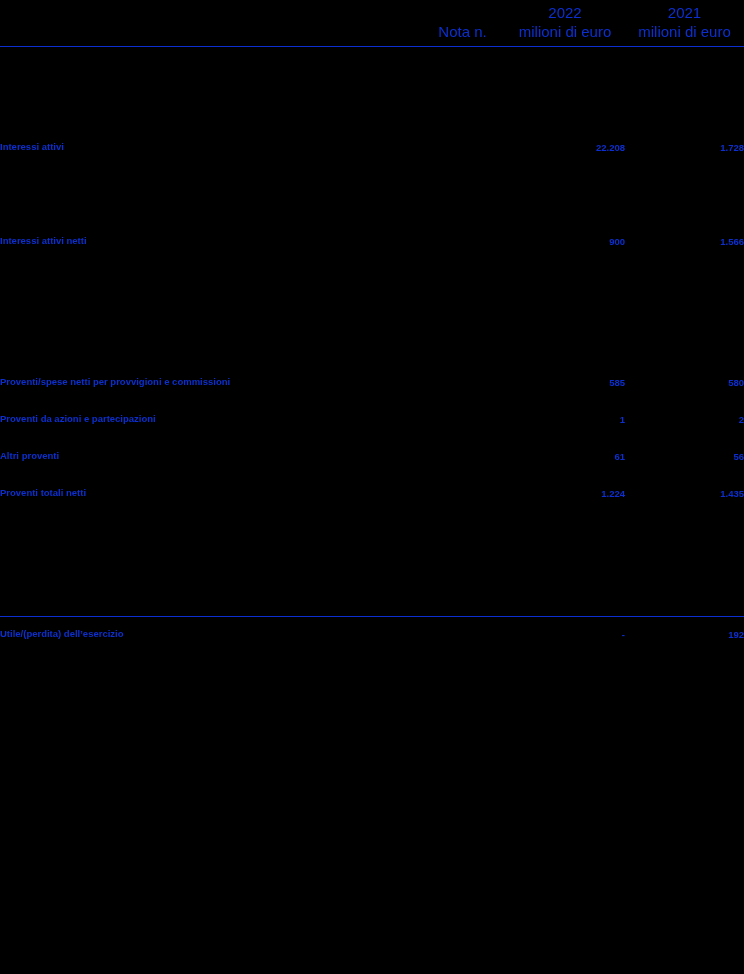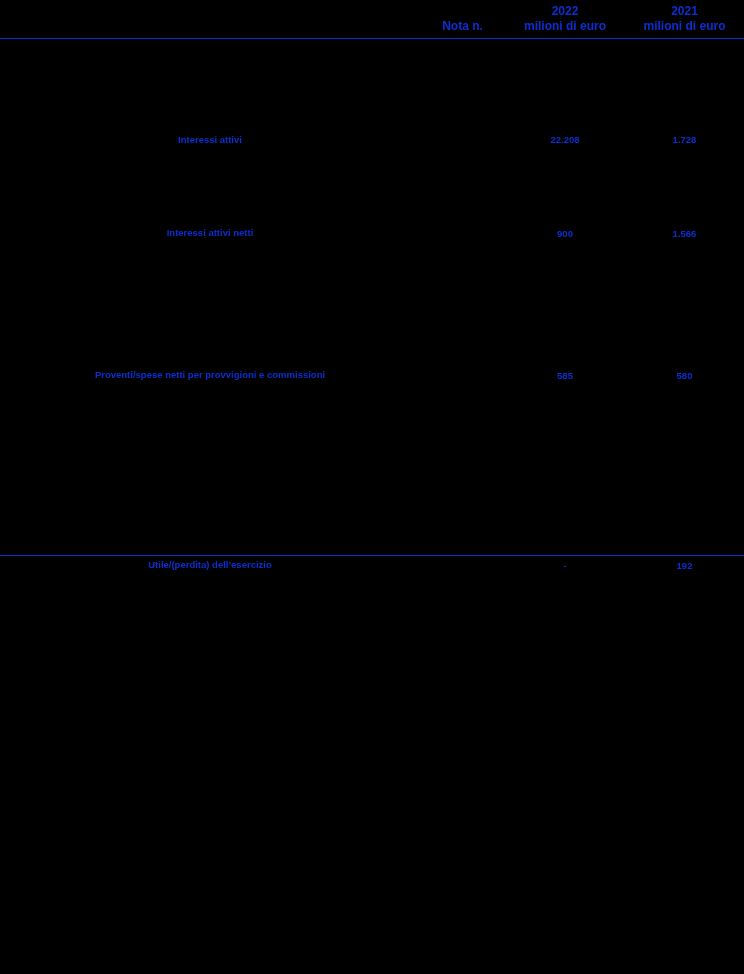--- a/index.html
+++ b/index.html
@@ -37,22 +37,22 @@
     padding: 0;
     vertical-align: bottom;
     border: 0;
   }
   
   .sep-l { border-left: 1px solid #0b2fd0; }
 
   .hdr-row th {
     padding: 4px 0 3px 0;
     text-align: center;
-    font-weight: bold;
-    font-size: 12px;
+    font-weight: normal;
+    font-size: 15px;
     line-height: 1.25;
     vertical-align: bottom;
   }
   .hdr-rule td {
     border-bottom: 1px solid #0b2fd0;
     height: 1px;
     padding: 0;
   }
   .label {
     padding-left: 6px;
@@ -62,24 +62,24 @@
   }
   .num {
     text-align: right;
     padding-right: 20px;
     white-space: nowrap;
   }
   .num-nota {
     text-align: center;
   }
   .spacer td { line-height: 1; font-size: 9.5px; }
-  .row-line td { padding-top: 3px; padding-bottom: 3px; text-align: center; }
+  .row-line td { padding-top: 3px; padding-bottom: 3px; }
   .total-rule td {
     border-top: 1px solid #0b2fd0;
-    padding-top: 3px;
+    padding-top: 11px;
   }
   .hdr-y { display:block; }
 </style>
 </head>
 <body>
 
 <div class="sheet">
   <table class="fin">
     <colgroup>
       <col class="c-label">
@@ -317,43 +317,61 @@
           <td class="sep-l">&nbsp;</td>
           <td class="sep-l">&nbsp;</td>
           <td class="sep-l">&nbsp;</td>
         </tr>
         <tr class="spacer">
           <td>&nbsp;</td>
           <td class="sep-l">&nbsp;</td>
           <td class="sep-l">&nbsp;</td>
           <td class="sep-l">&nbsp;</td>
         </tr>
-        <tr class="spacer">
-          <td>&nbsp;</td>
-          <td class="sep-l">&nbsp;</td>
-          <td class="sep-l">&nbsp;</td>
-          <td class="sep-l">&nbsp;</td>
-        </tr>
-        <tr class="spacer">
-          <td>&nbsp;</td>
-          <td class="sep-l">&nbsp;</td>
-          <td class="sep-l">&nbsp;</td>
-          <td class="sep-l">&nbsp;</td>
-        </tr>
-        <tr class="spacer">
-          <td>&nbsp;</td>
-          <td class="sep-l">&nbsp;</td>
-          <td class="sep-l">&nbsp;</td>
-          <td class="sep-l">&nbsp;</td>
-        </tr>
-        <tr class="spacer">
-          <td>&nbsp;</td>
-          <td class="sep-l">&nbsp;</td>
-          <td class="sep-l">&nbsp;</td>
-          <td class="sep-l">&nbsp;</td>
+        <tr class="row-line">
+          <td class="label">Proventi da azioni e partecipazioni</td>
+          <td class="sep-l num num-nota"></td>
+          <td class="sep-l num">1</td>
+          <td class="sep-l num">2</td>
+        </tr>
+        <tr class="spacer">
+          <td>&nbsp;</td>
+          <td class="sep-l">&nbsp;</td>
+          <td class="sep-l">&nbsp;</td>
+          <td class="sep-l">&nbsp;</td>
+        </tr>
+        <tr class="spacer">
+          <td>&nbsp;</td>
+          <td class="sep-l">&nbsp;</td>
+          <td class="sep-l">&nbsp;</td>
+          <td class="sep-l">&nbsp;</td>
+        </tr>
+        <tr class="row-line">
+          <td class="label">Altri proventi</td>
+          <td class="sep-l num num-nota"></td>
+          <td class="sep-l num">61</td>
+          <td class="sep-l num">56</td>
+        </tr>
+        <tr class="spacer">
+          <td>&nbsp;</td>
+          <td class="sep-l">&nbsp;</td>
+          <td class="sep-l">&nbsp;</td>
+          <td class="sep-l">&nbsp;</td>
+        </tr>
+        <tr class="spacer">
+          <td>&nbsp;</td>
+          <td class="sep-l">&nbsp;</td>
+          <td class="sep-l">&nbsp;</td>
+          <td class="sep-l">&nbsp;</td>
+        </tr>
+        <tr class="row-line">
+          <td class="label">Proventi totali netti</td>
+          <td class="sep-l num num-nota"></td>
+          <td class="sep-l num">1.224</td>
+          <td class="sep-l num">1.435</td>
         </tr>
         <tr class="spacer">
           <td>&nbsp;</td>
           <td class="sep-l">&nbsp;</td>
           <td class="sep-l">&nbsp;</td>
           <td class="sep-l">&nbsp;</td>
         </tr>
         <tr class="spacer">
           <td>&nbsp;</td>
           <td class="sep-l">&nbsp;</td>

